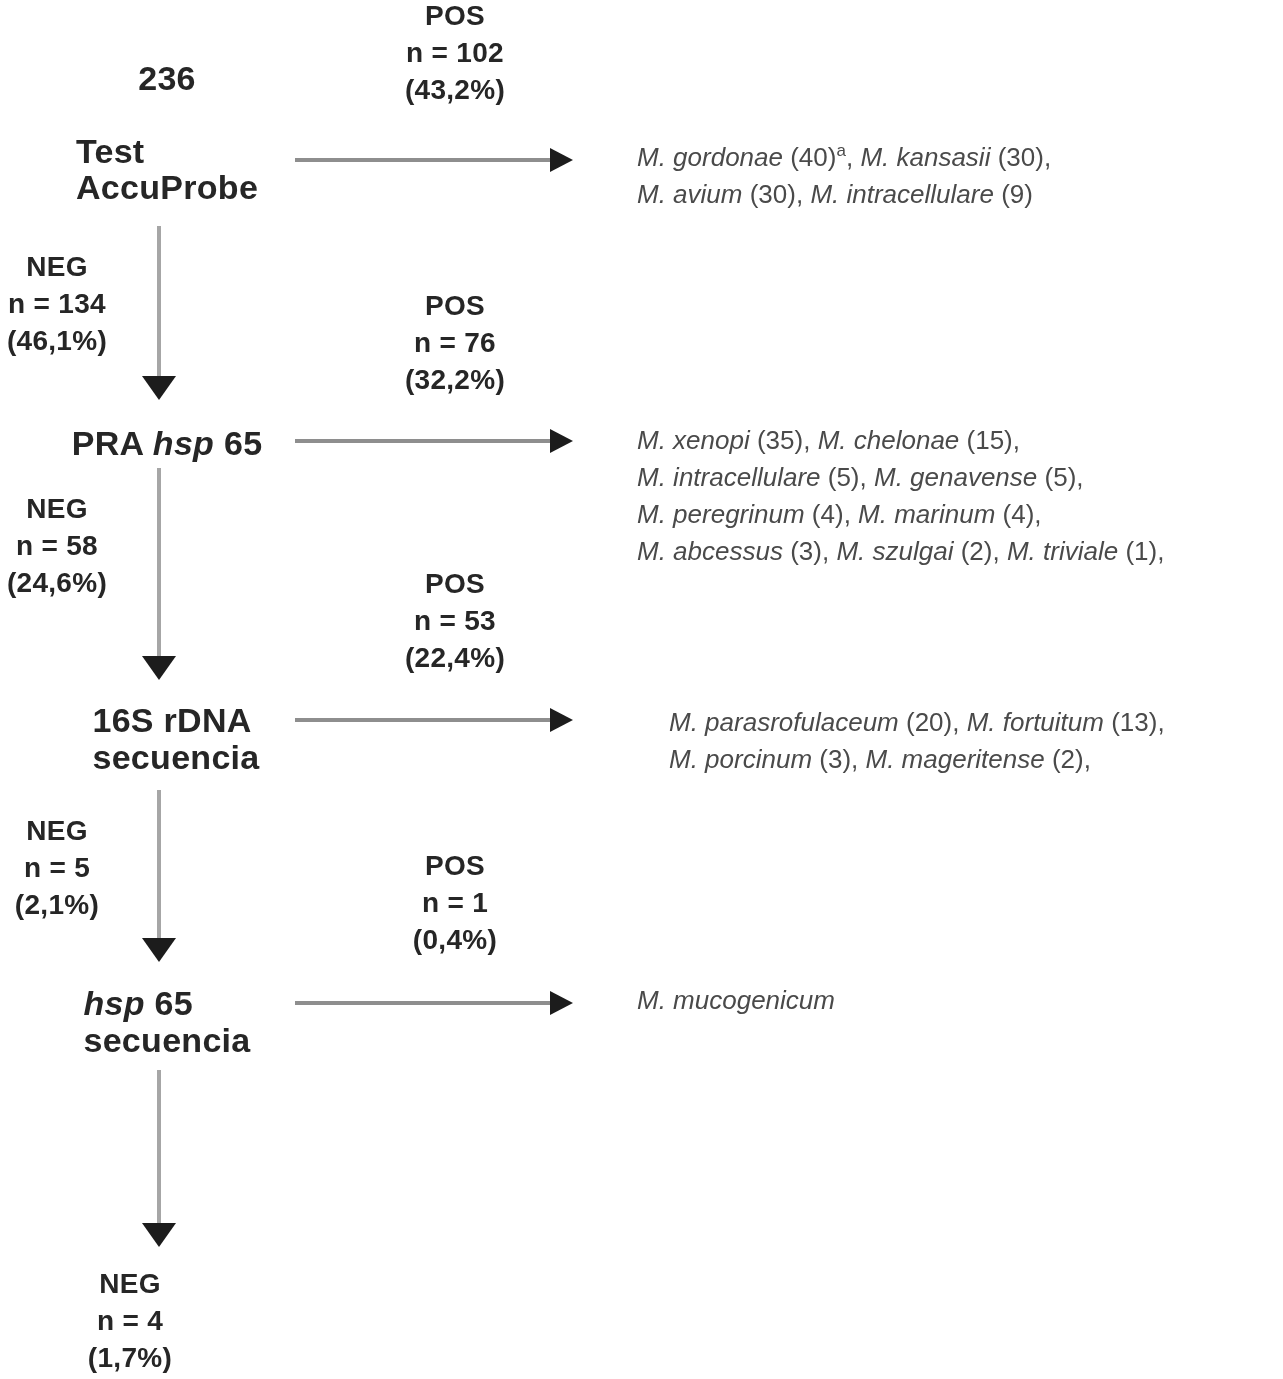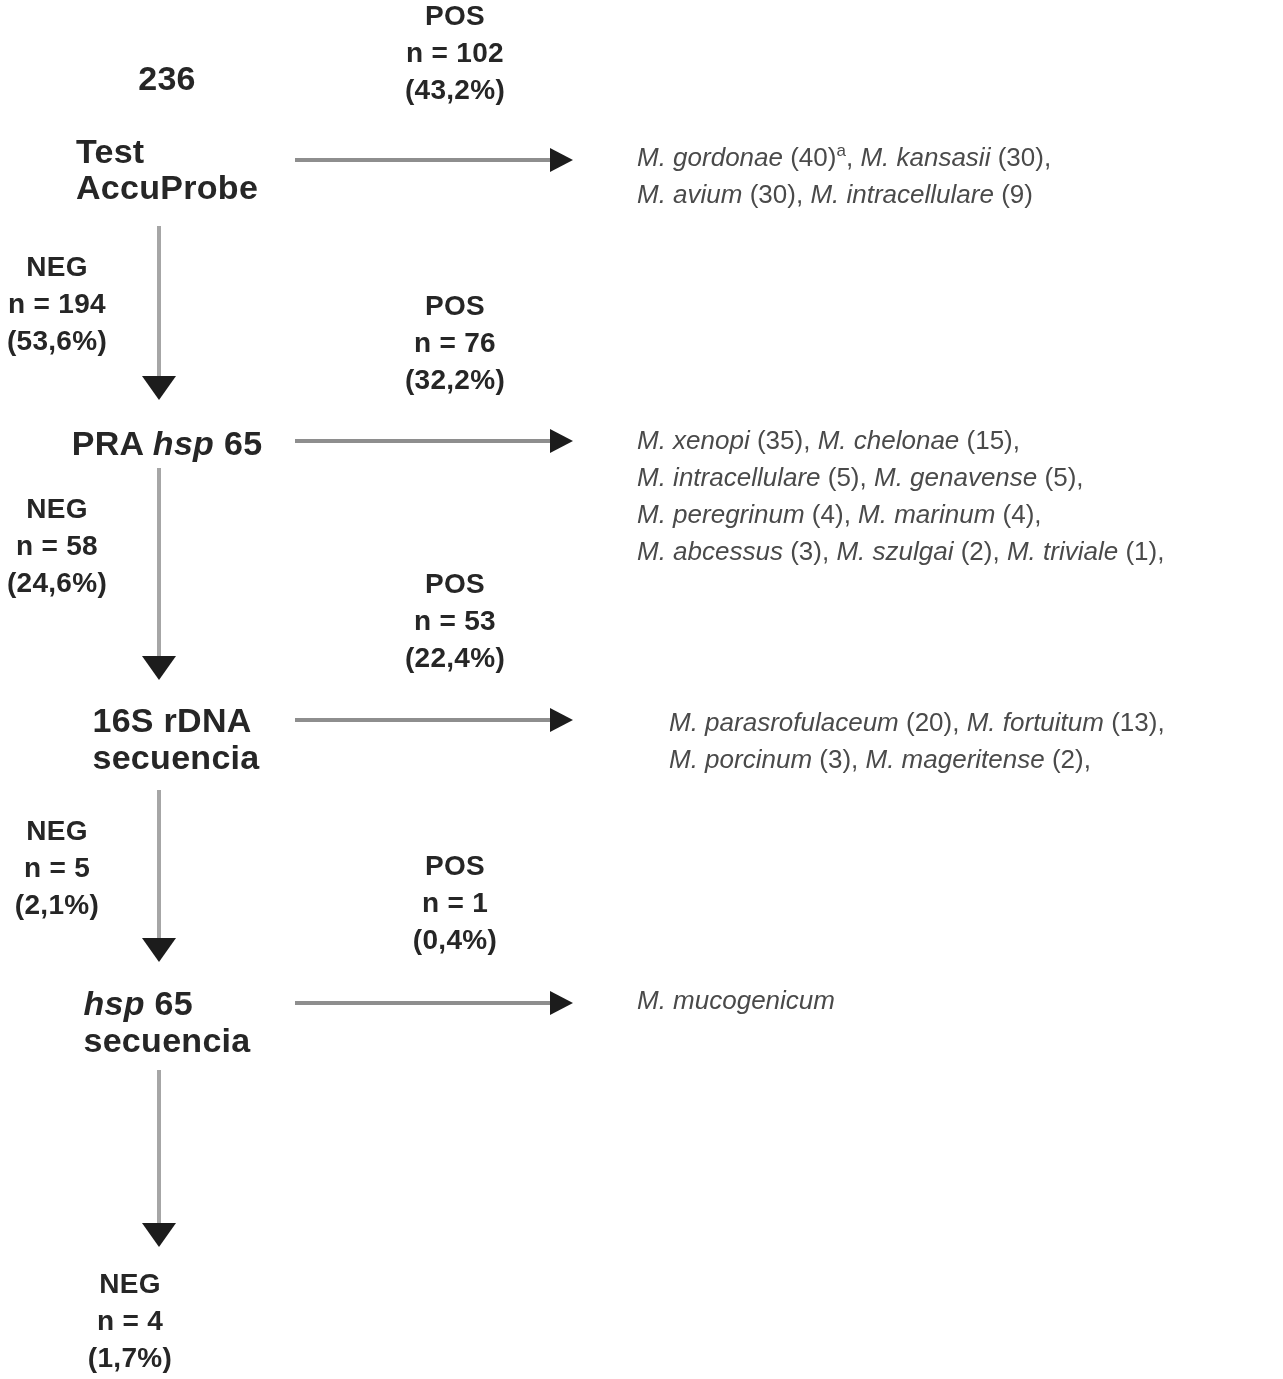--- a/index.html
+++ b/index.html
@@ -85,22 +85,22 @@
   <div class="species" style="left:637px; top:139px;">
       <div><span class="it">M. gordonae</span><span> (40)</span><sup>a</sup><span>, </span><span class="it">M. kansasii</span><span> (30),</span></div>
       <div><span class="it">M. avium</span><span> (30), </span><span class="it">M. intracellulare</span><span> (9)</span></div>
     </div>
 
   <div class="vline" style="left:157px; top:226px; height:150px;"></div>
   <div class="vhead" style="left:142px; top:376px;"></div>
 
   <div class="count" style="left:57px; top:248px;">
     <div>NEG</div>
-    <div>n = 194</div>
-    <div>(53,6%)</div>
+    <div>n = 134</div>
+    <div>(46,1%)</div>
   </div>
 
   <div class="count" style="left:455px; top:287px;">
     <div>POS</div>
     <div>n = 76</div>
     <div>(32,2%)</div>
   </div>
 
   <div class="node" style="left:167px; top:425px;">
       <div><span>PRA </span><span class="it">hsp</span><span> 65</span></div>

